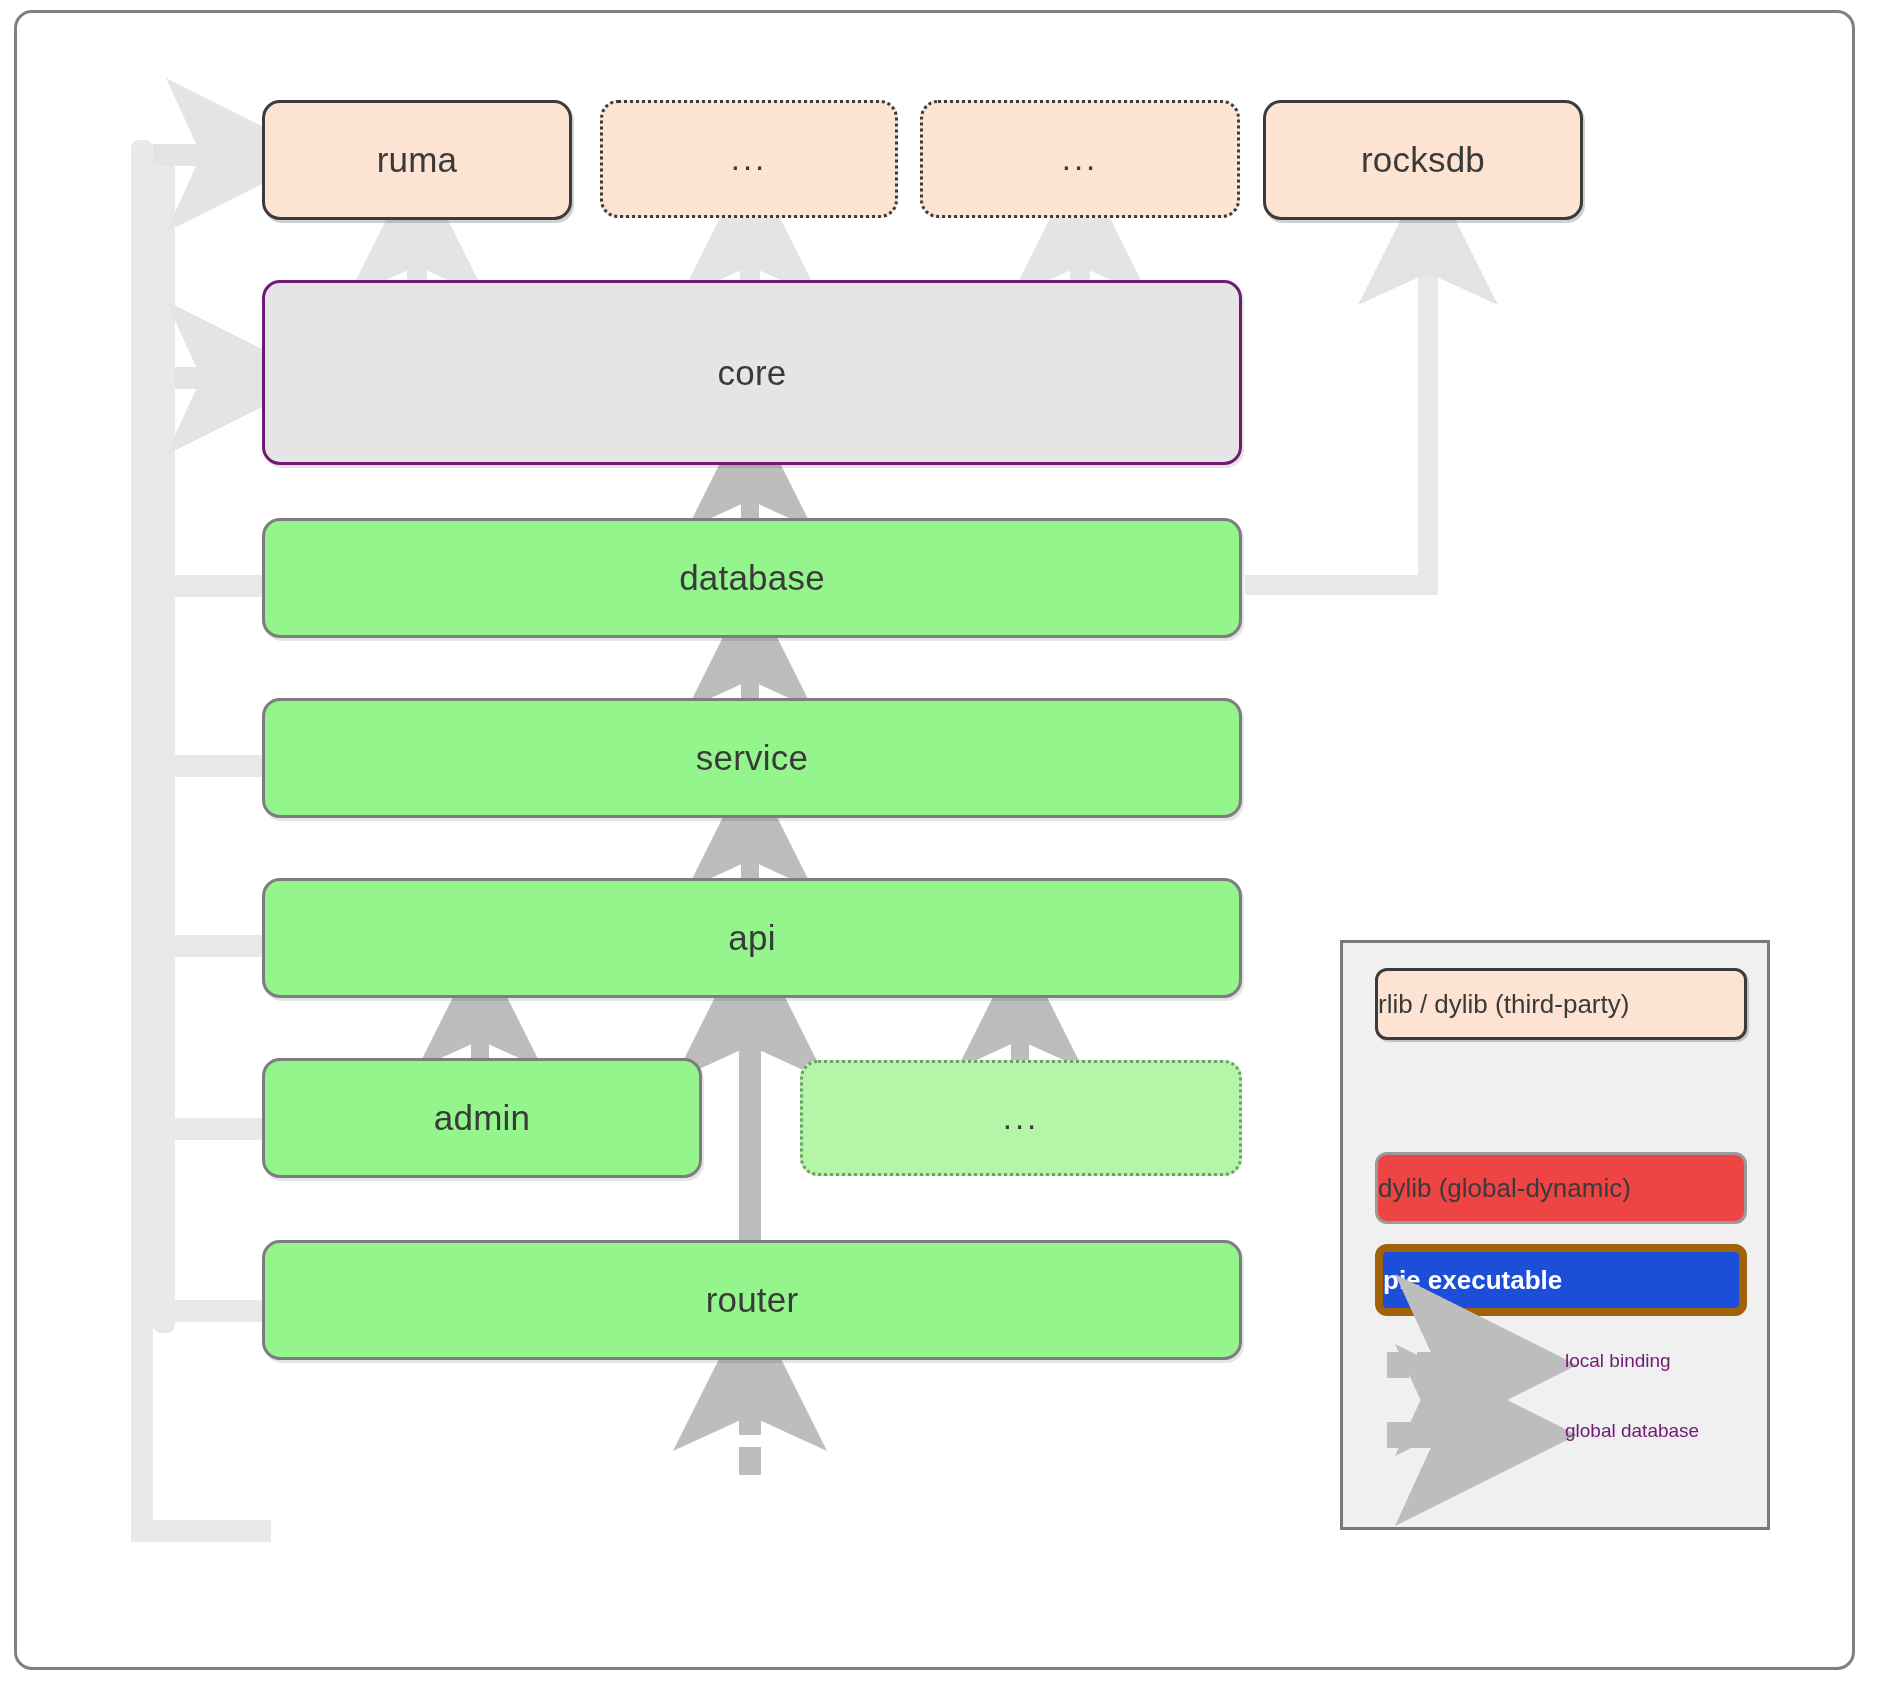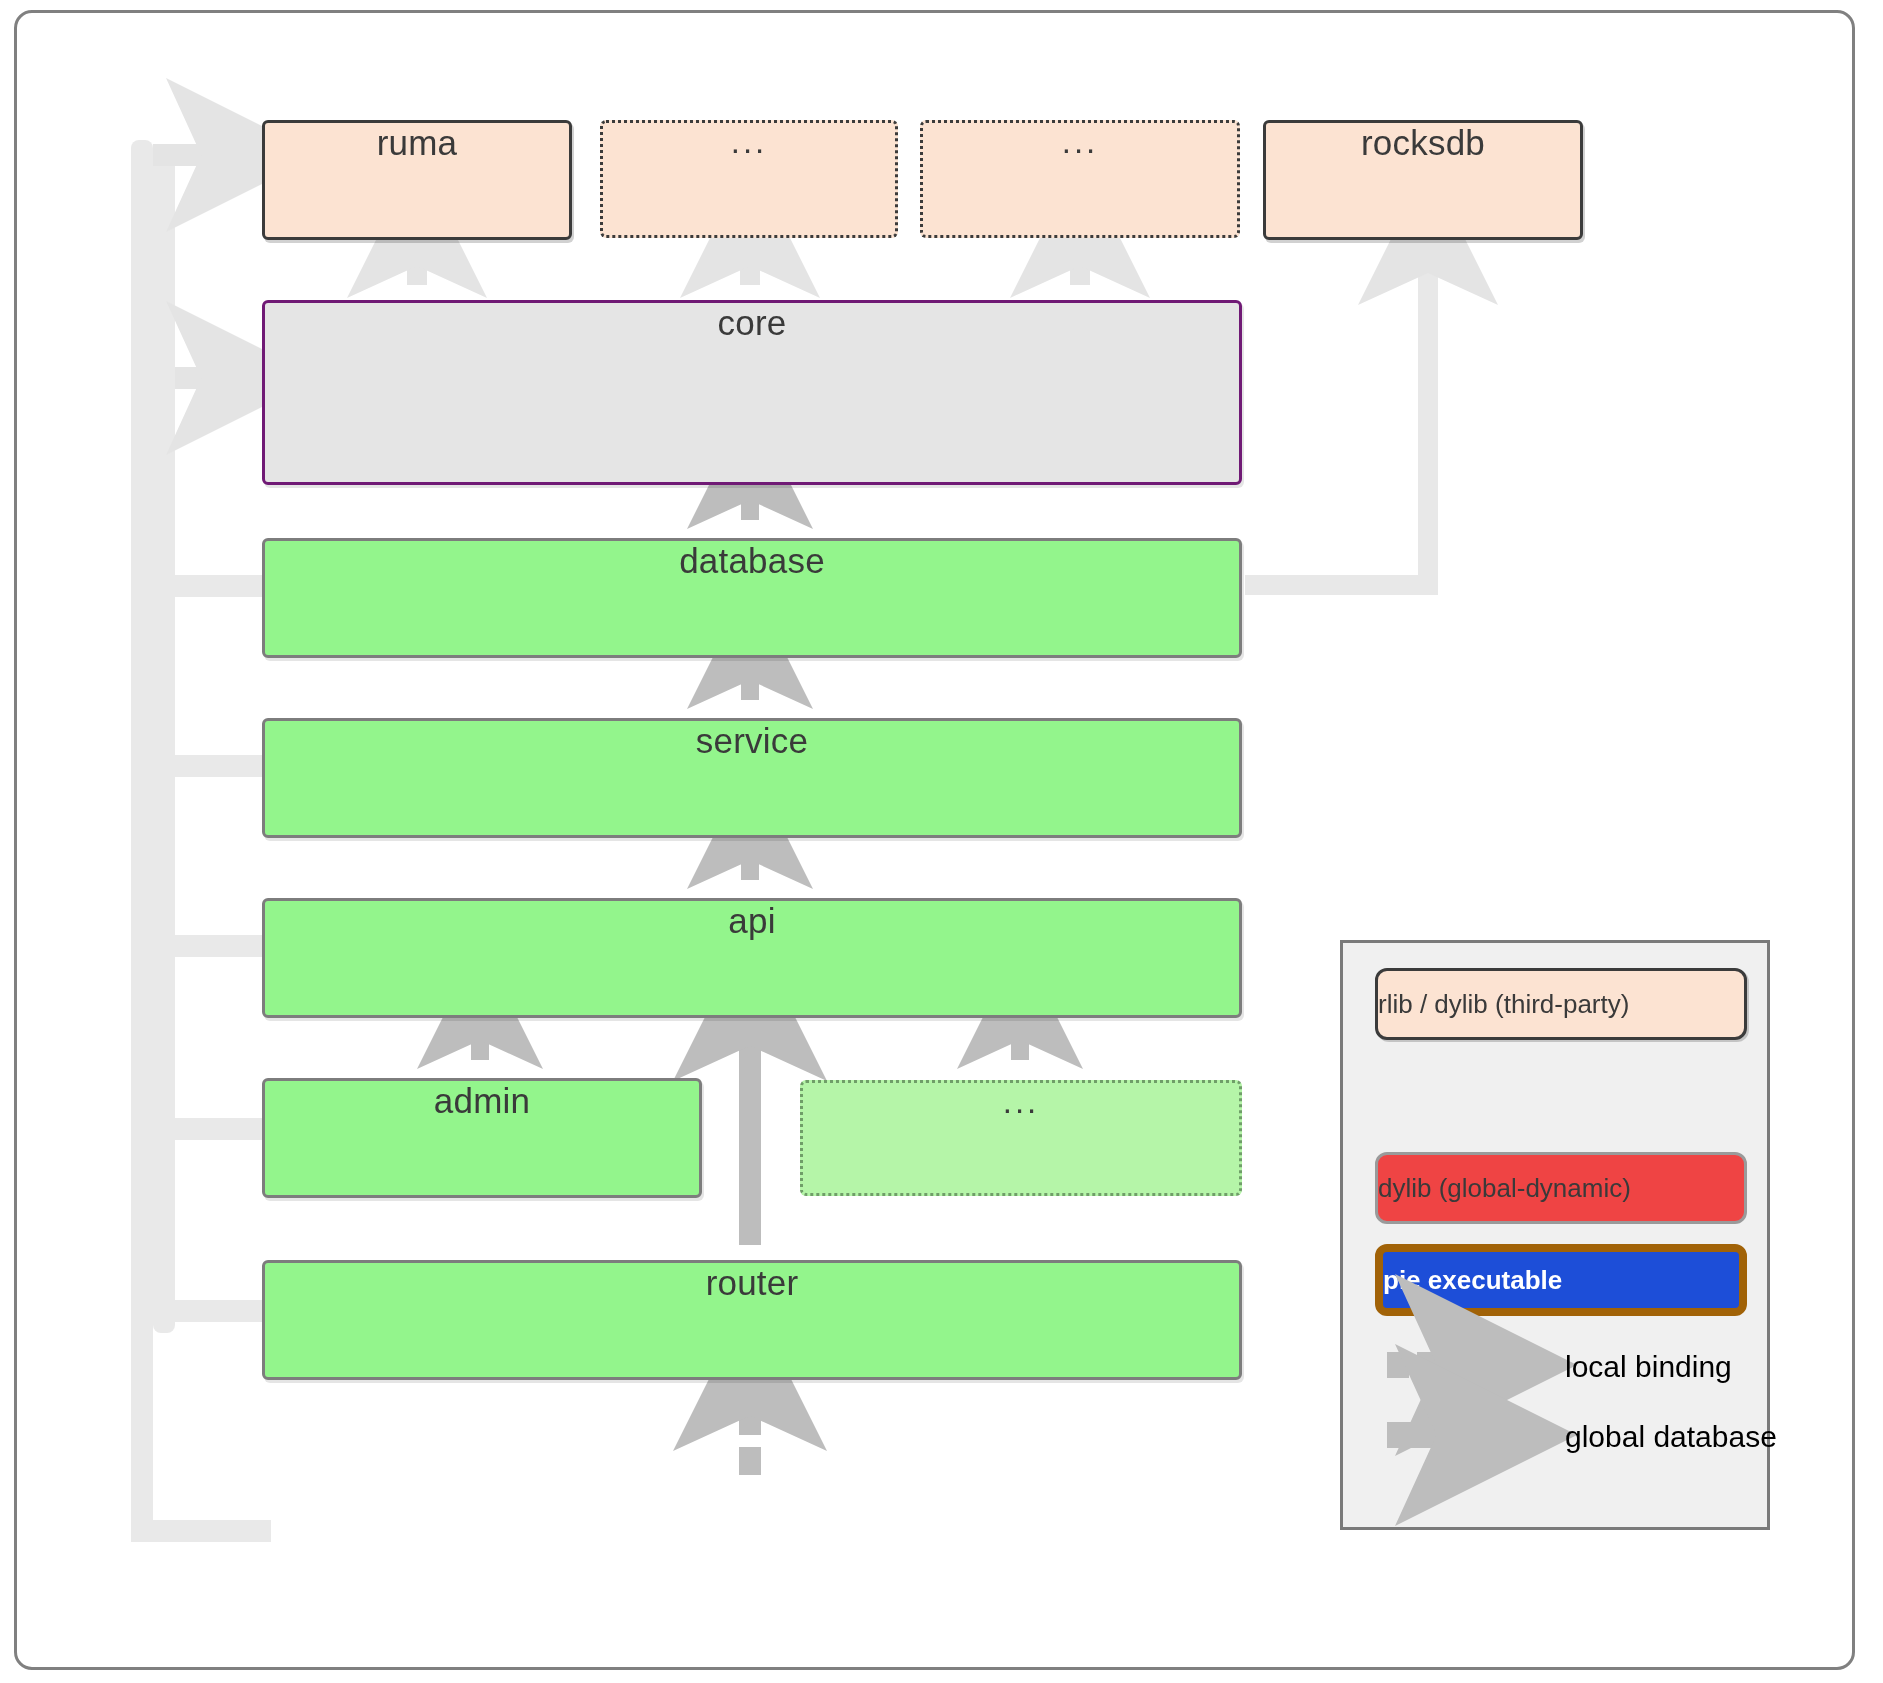--- a/index.html
+++ b/index.html
@@ -6,23 +6,23 @@
   body{width:1883px;height:1683px;font-family:"Liberation Sans",sans-serif;}
   #stage{position:relative;width:1883px;height:1683px;overflow:hidden;background:#fff;}
 
   .frame{
     position:absolute;left:14px;top:10px;width:1841px;height:1660px;
     border:3px solid #808080;border-radius:18px;box-sizing:border-box;background:#fff;
   }
 
   .node{
     position:absolute;box-sizing:border-box;
-    display:flex;align-items:flex-start;justify-content:center;
-    border-radius:6px;text-align:center;
-    font-size:35px;color:#3a3a3a;letter-spacing:.2px;margin-top:20px;
+    display:flex;align-items:center;justify-content:center;
+    border-radius:18px;text-align:center;
+    font-size:35px;color:#3a3a3a;letter-spacing:.2px;
   }
   .node.orange{background:#FCE3D2;border:3px solid #3b3b3b;box-shadow:2px 3px 0 rgba(0,0,0,.18);}
   .node.orange-dot{background:#FCE3D2;border:3px dotted #3b3b3b;}
   .node.blue{background:#e5e5e5;border:3px solid #701a75;box-shadow:2px 3px 0 rgba(0,0,0,.10);}
   .node.green{background:#93F58C;border:3px solid #7d7d7d;box-shadow:2px 3px 0 rgba(0,0,0,.10);}
   .node.green-dot{background:#B5F5A8;border:3px dotted #6f9e68;}
   .node.navy{background:#07478F;border:3px solid #111;color:#fff;font-weight:bold;box-shadow:2px 3px 0 rgba(0,0,0,.30);}
   .node .dots{letter-spacing:3px;font-size:33px;}
 
   
@@ -35,21 +35,21 @@
     position:absolute;background:#F0F0F0;border:3px solid #7a7a7a;box-sizing:border-box;
   }
   .lg-item{
     position:absolute;box-sizing:border-box;display:flex;align-items:center;justify-content:flex-start;
     border-radius:12px;font-size:26px;color:#3a3a3a;
   }
   .lg-item.orange{background:#FCE3D2;border:3px solid #3b3b3b;box-shadow:2px 2px 0 rgba(0,0,0,.18);}
   .lg-item.blue{background:#D6E7FB;border:3px solid #9a9a9a;}
   .lg-item.green{background:#ef4444;border:3px solid #9a9a9a;}
   .lg-item.navy{background:#1d4ed8;border:8px solid #a16207;color:#fff;font-weight:bold;}
-  .lg-label{position:absolute;font-size:30px;color:#000000;white-space:nowrap;text-align:center;}
+  .lg-label{position:absolute;font-size:19px;color:#701a75;white-space:nowrap;text-align:center;}
 </style>
 </head>
 <body>
 
 <div id="stage">
 
   <div class="frame"></div>
 
   <div class="bus" style="left:131px;top:140px;width:22px;height:1402px;border-radius:8px;"></div>
   <div class="bus" style="left:131px;top:1520px;width:140px;height:22px;"></div>

